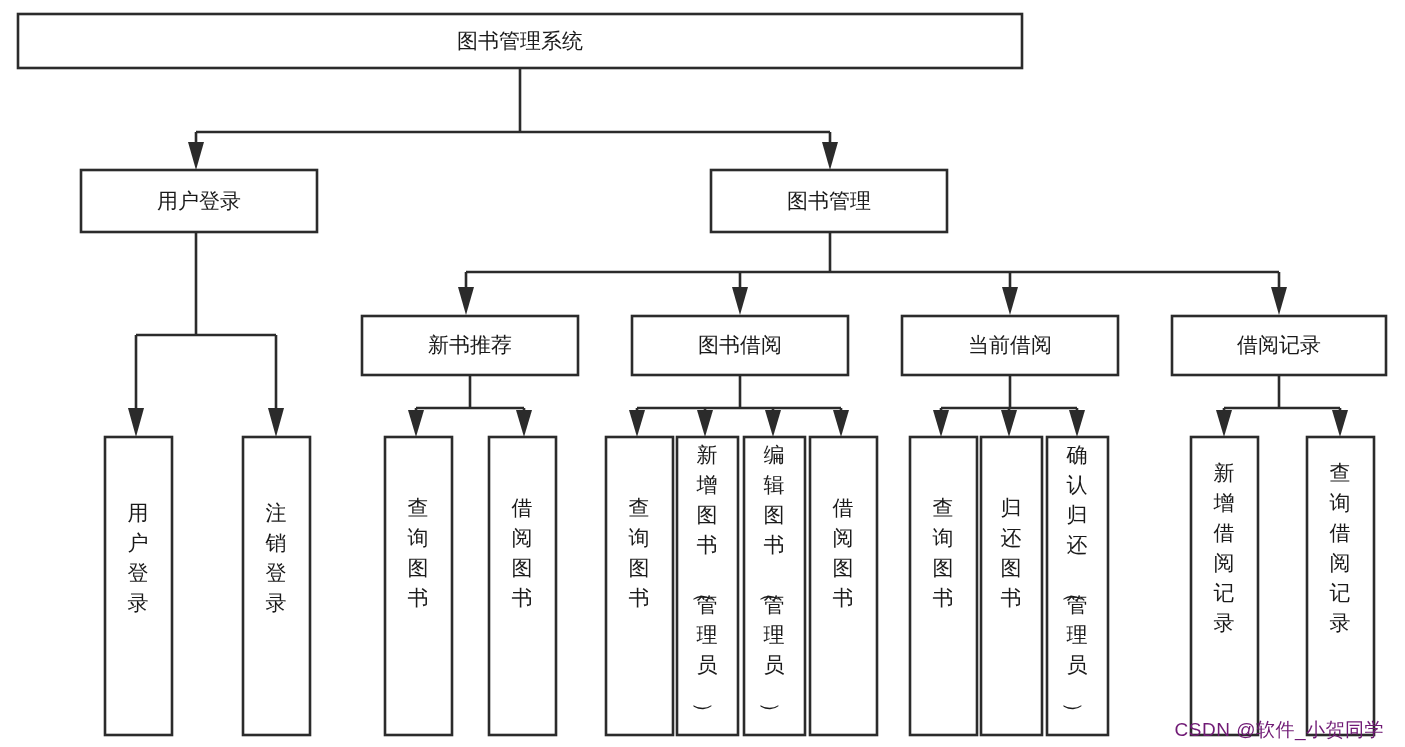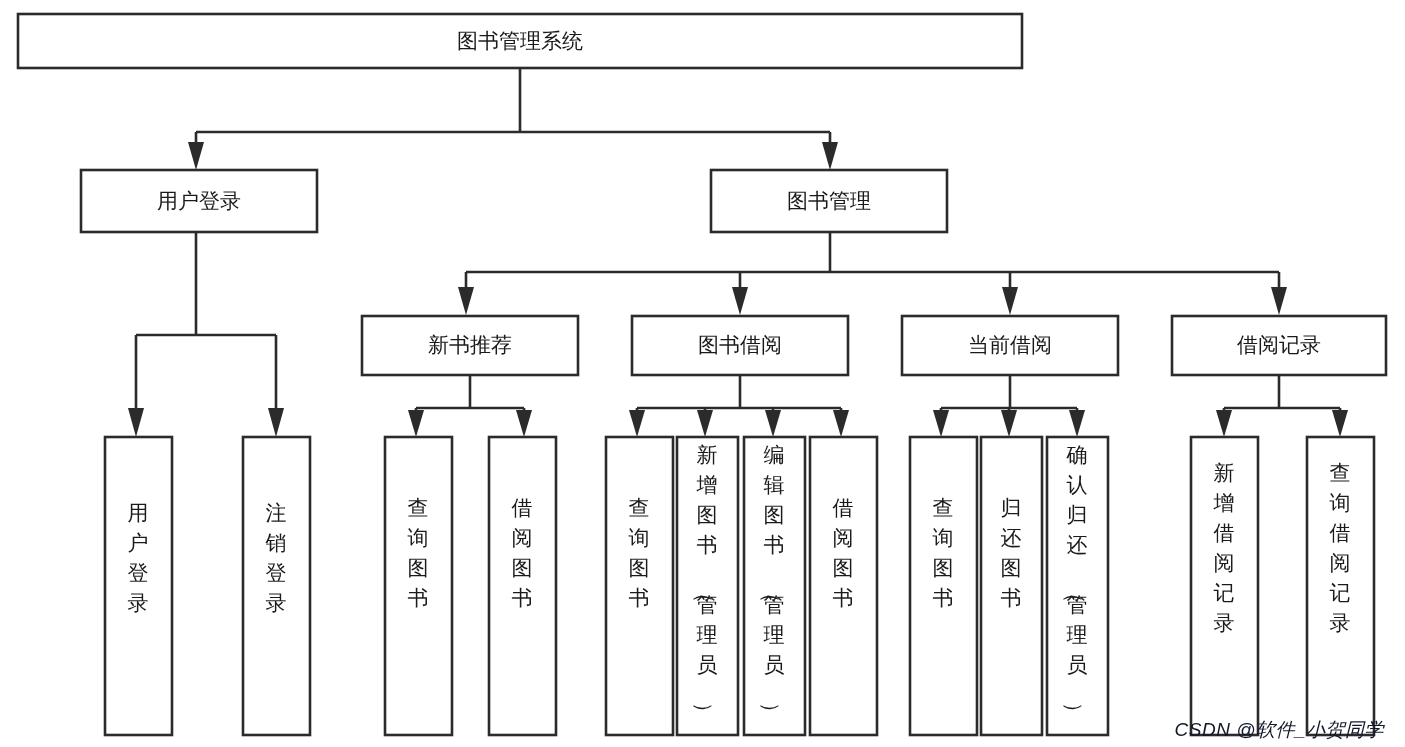--- a/index.html
+++ b/index.html
@@ -52,24 +52,23 @@
     font-size: 21px;
     fill: #1a1a1a;
     text-anchor: middle;
   }
   .watermark {
     position: absolute;
     right: 12px;
     bottom: 4px;
     font-family: "Liberation Sans", "DejaVu Sans", sans-serif;
     font-size: 19px;
-    color: #0f172a;
+    color: #701a75;
     white-space: nowrap;
     letter-spacing: 0.5px;
-    font-style: italic;
   }
 </style>
 </head>
 <body>
 
 <div id="diagram-root">
 
   <svg class="diagram-canvas" viewBox="0 0 1405 747">
 
     <g>

